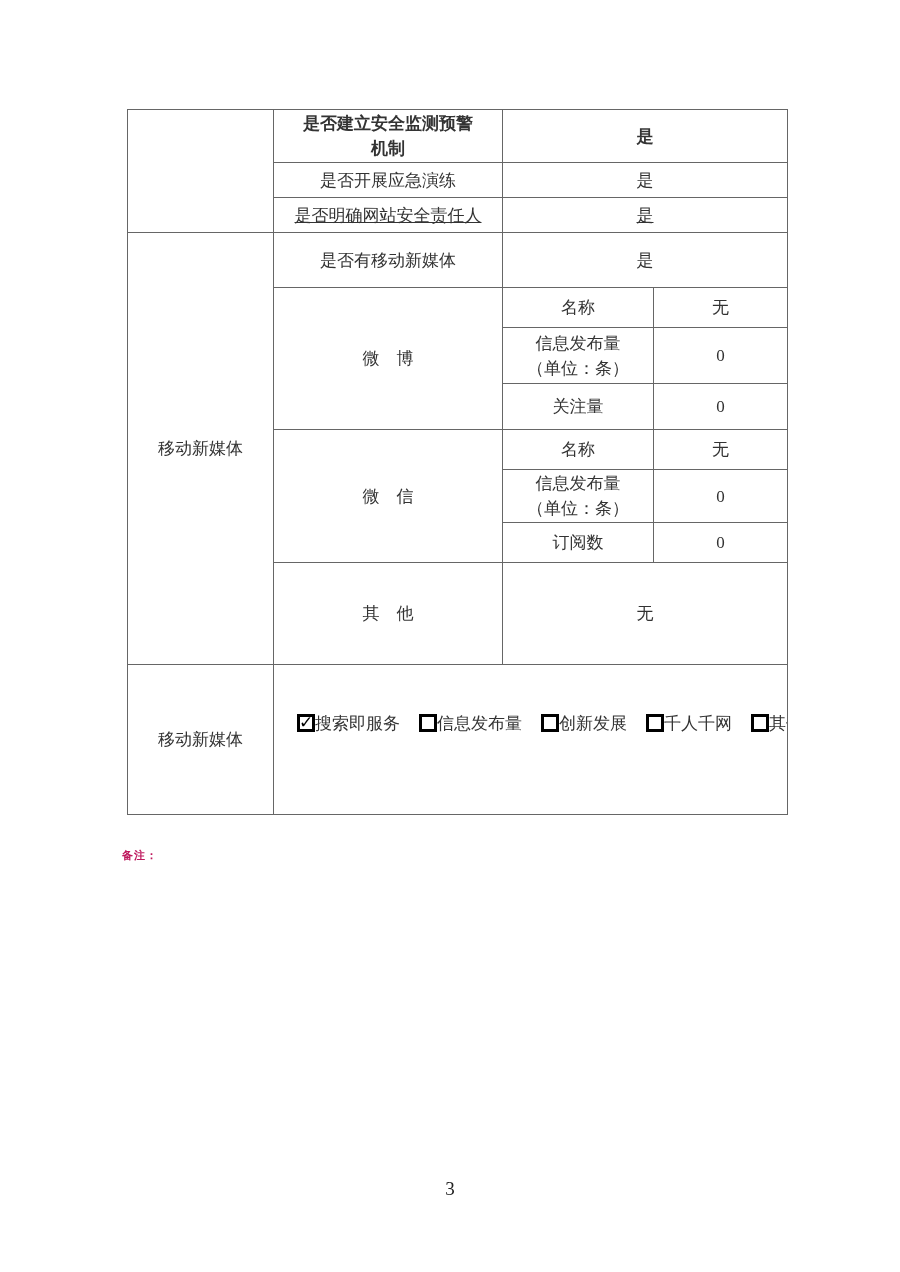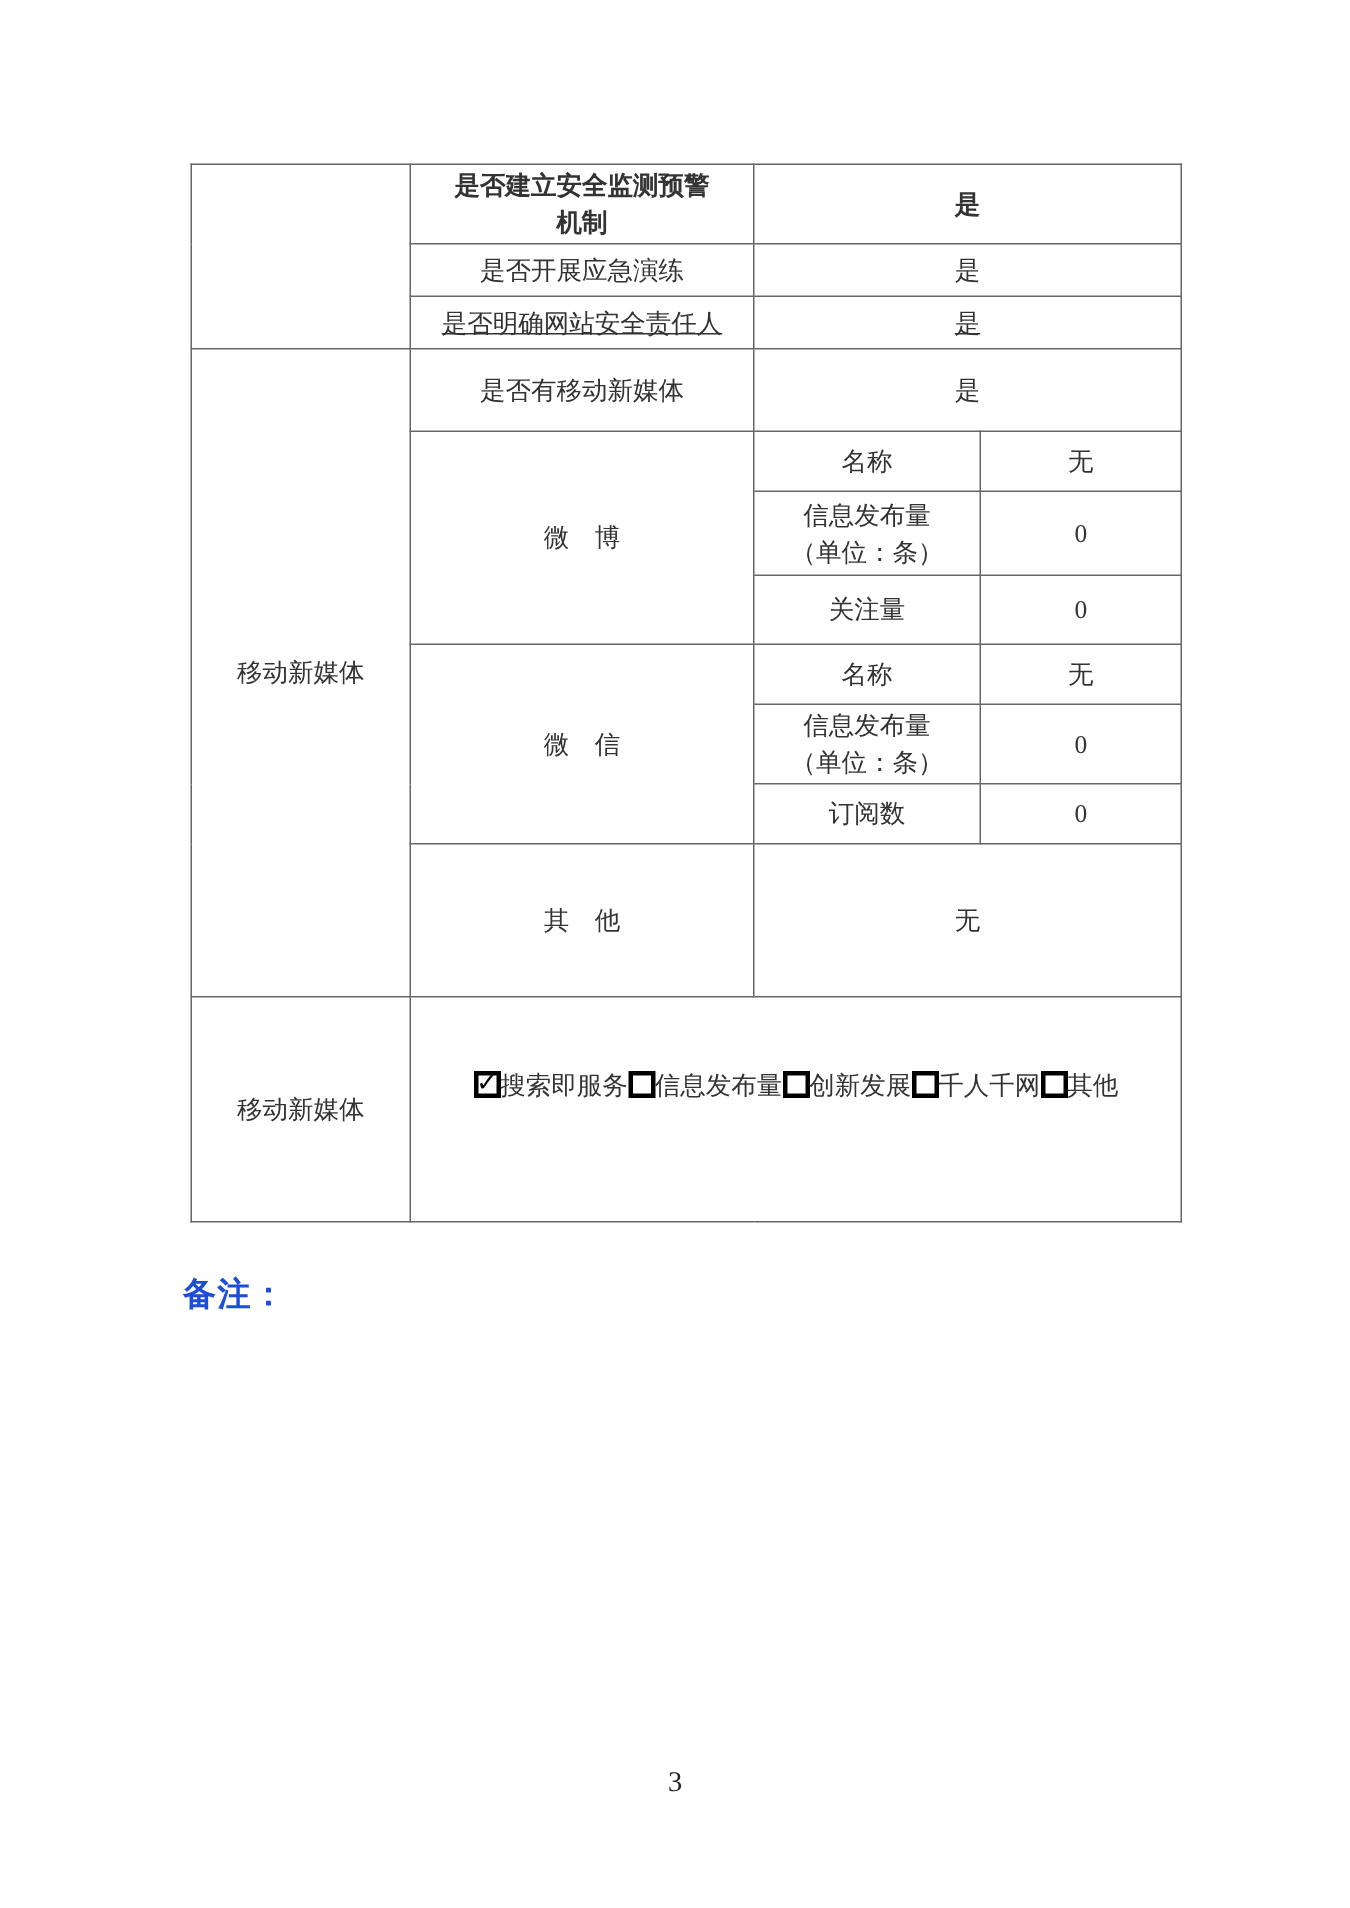--- a/index.html
+++ b/index.html
@@ -48,21 +48,21 @@
   .innov-cell {
     text-align: left;
     padding-left: 33px;
   }
   .innov-opts {
     position: relative;
     top: -16px;
     white-space: nowrap;
     font-size: 17px;
   }
-  .opt { white-space: nowrap; }
+  .opt { white-space: nowrap; margin-left: 19px; }
   .cbox {
     display: inline-block;
     width: 12px;
     height: 12px;
     border: 3px solid #000000;
     vertical-align: -3px;
     position: relative;
     background: #ffffff;
   }
   .cbox.checked::after {
@@ -72,23 +72,23 @@
     top: -7px;
     font-size: 17px;
     font-weight: bold;
     color: #000000;
     font-family: "DejaVu Sans", sans-serif;
   }
   .remarks {
     position: absolute;
     left: 122px;
     top: 848px;
-    font-size: 22px;
+    font-size: 11px;
     font-weight: bold;
-    color: #1d4ed8;
+    color: #be185d;
     letter-spacing: 1px;
   }
   .page-number {
     position: absolute;
     top: 1178px;
     left: 0;
     width: 100%;
     text-align: center;
     font-size: 19px;
     color: #222222;

